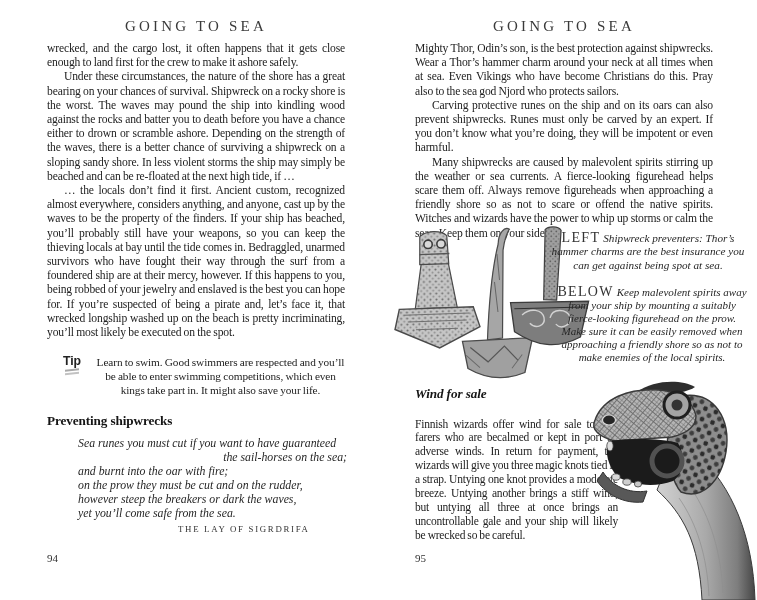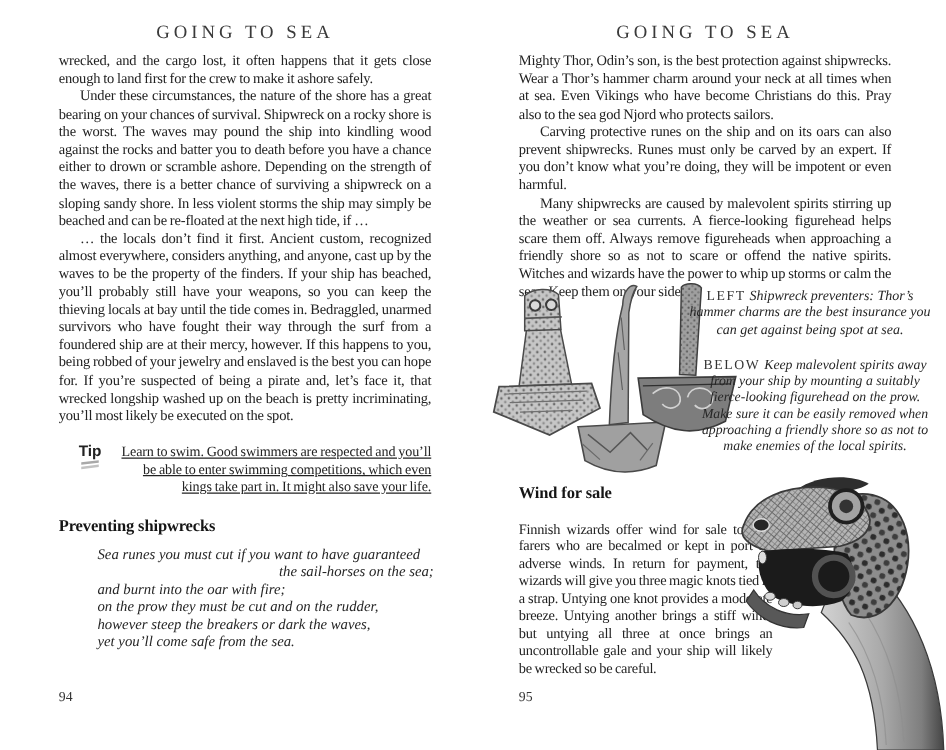--- a/index.html
+++ b/index.html
@@ -16,21 +16,21 @@
   .running-head.right{left:415px;width:298px;}
 
   .body-flow{position:absolute;font-size:11.6px;line-height:14.2px;text-align:justify;
     letter-spacing:-0.15px;word-spacing:-0.4px;color:#222;}
   .left-flow{left:47px;top:42px;width:298px;}
   .right-flow{left:415px;top:42px;width:298px;}
   .body-flow p{margin:0;}
   .body-flow p.indent{text-indent:17px;}
 
   .tip{position:relative;margin:15px 0 0 16px;padding-left:33px;
-    font-size:11.3px;line-height:14.0px;text-align:right;letter-spacing:-0.1px;text-decoration:underline;}
+    font-size:11.3px;line-height:14.0px;text-align:center;letter-spacing:-0.1px;}
   .tip-label{position:absolute;left:0;top:-1px;font-family:"Liberation Sans", sans-serif;
     font-weight:bold;font-size:12.3px;color:#222;}
   .tip-dash{position:absolute;left:2px;top:14px;width:14px;height:2px;background:#a9a9a9;
     transform:skewY(-7deg);box-shadow:0 3.5px 0 #c2c2c2;}
 
   .left-section{position:absolute;left:47px;top:413px;width:300px;}
   .section-heading{font-weight:bold;font-size:13.2px;color:#151515;margin:0;letter-spacing:-0.1px;}
   .poem{margin:8px 0 0 31px;font-style:italic;font-size:11.8px;line-height:13.9px;color:#262626;}
   .poem-line.hang{padding-left:11px;text-align:right;}
   .poem-attr{margin:3px 0 0 100px;font-size:8.8px;letter-spacing:1.7px;color:#333;font-style:normal;}
@@ -40,23 +40,23 @@
   .page-number.right{left:415px;width:298px;}
 
   .figure{position:absolute;}
   .hammers-figure{left:393px;top:220px;width:200px;height:170px;}
   .figurehead-figure{left:585px;top:378px;width:172px;height:222px;}
 
   .caption{position:absolute;font-style:italic;font-size:11.2px;line-height:13.4px;
     color:#262626;text-align:center;}
   .caption-left{left:550px;top:231px;width:196px;}
   .caption-below{left:556px;top:286px;width:192px;font-size:11px;line-height:12.9px;}
-  .cap-tag{font-style:normal;font-size:11px;letter-spacing:1.3px;color:#333;padding-right:3px;}
-
-  .wind-heading{position:absolute;left:415px;top:386px;}
+  .cap-tag{font-style:normal;font-size:14px;letter-spacing:1.3px;color:#333;padding-right:3px;}
+
+  .wind-heading{position:absolute;left:415px;top:386px;font-style:italic;}
   .wind-para{position:absolute;left:415px;top:406px;width:203px;font-size:11.5px;
     line-height:13.9px;text-align:justify;letter-spacing:-0.2px;word-spacing:-0.5px;color:#222;}
 </style>
 </head>
 <body>
 
 <div class="running-head left">GOING TO SEA</div>
 
 <div class="body-flow left-flow">
   <p>wrecked, and the cargo lost, it often happens that it gets close enough to land first for the crew to make it ashore safely.</p>
@@ -71,20 +71,21 @@
 
 <div class="left-section">
   <h3 class="section-heading">Preventing shipwrecks</h3>
   <div class="poem">
     <div class="poem-line">Sea runes you must cut if you want to have guaranteed</div>
     <div class="poem-line hang">the sail-horses on the sea;</div>
     <div class="poem-line">and burnt into the oar with fire;</div>
     <div class="poem-line">on the prow they must be cut and on the rudder,</div>
     <div class="poem-line">however steep the breakers or dark the waves,</div>
     <div class="poem-line">yet you’ll come safe from the sea.</div>
+    <div class="poem-attr">THE LAY OF SIGRDRIFA</div>
   </div>
 </div>
 
 <div class="page-number left">94</div>
 
 <div class="running-head right">GOING TO SEA</div>
 
 <div class="body-flow right-flow">
   <p>Mighty Thor, Odin’s son, is the best protection against shipwrecks. Wear a Thor’s hammer charm around your neck at all times when at sea. Even Vikings who have become Christians do this. Pray also to the sea god Njord who protects sailors.</p>
   <p class="indent">Carving protective runes on the ship and on its oars can also prevent shipwrecks. Runes must only be carved by an expert. If you don’t know what you’re doing, they will be impotent or even harmful.</p>

